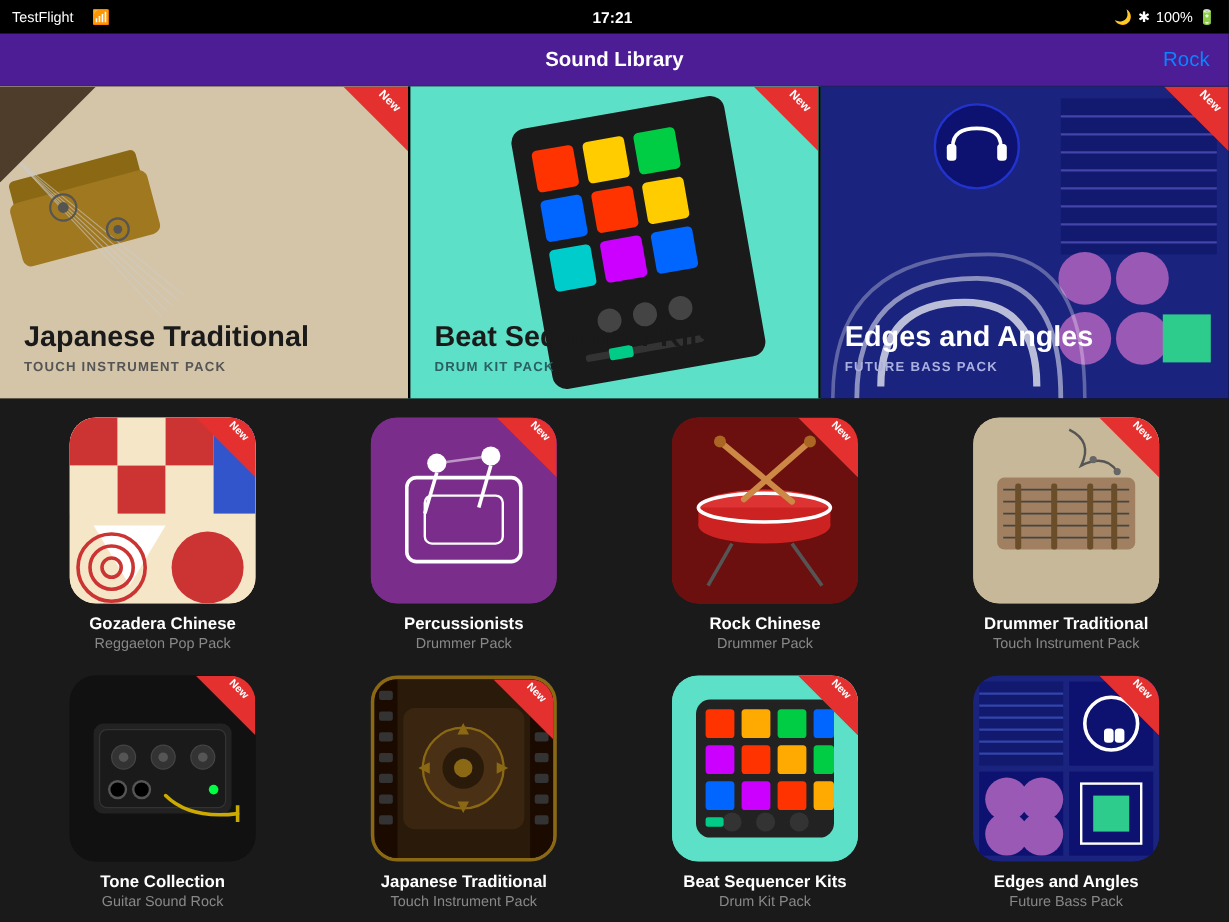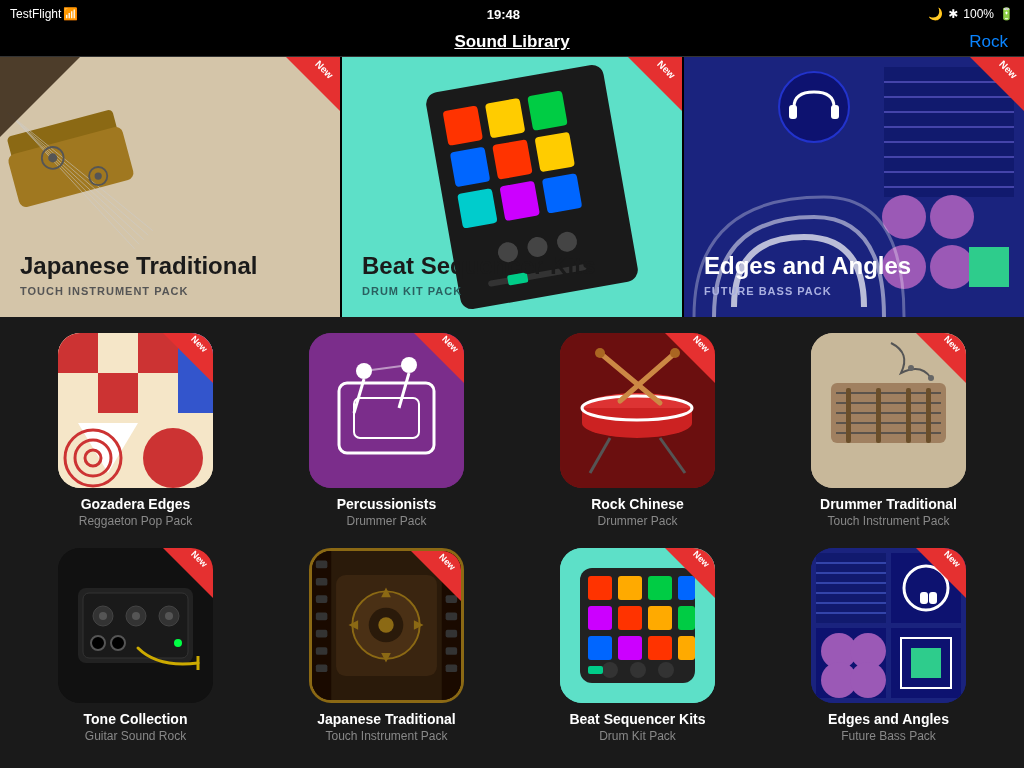--- a/index.html
+++ b/index.html
@@ -16,34 +16,33 @@
     .status-bar {
       background: #000;
       height: 28px;
       display: flex;
       align-items: center;
       justify-content: space-between;
       padding: 0 10px;
       font-size: 12px;
       font-weight: 500;
     }
-    .status-left { display: flex; align-items: flex-end; gap: 2px; }
+    .status-left { display: flex; align-items: flex-end; gap: 16px; }
     .status-center { font-size: 13px; font-weight: 600; }
     .status-right { display: flex; align-items: center; gap: 5px; font-size: 12px; }
 
     
     .nav-bar {
-      background: #000000;
-      height: 29px;
+      background: #4c1d95;
+      height: 44px;
       display: flex;
       align-items: center;
       justify-content: center;
       border-bottom: 1px solid #333;
       position: relative;
-      text-decoration: underline;
     }
     .nav-title {
       font-size: 17px;
       font-weight: 600;
       color: white;
     }
     .nav-done {
       position: absolute;
       right: 16px;
       font-size: 17px;
@@ -252,21 +251,21 @@
     }
   </style>
 </head>
 <body>
 
 <div class="status-bar">
   <div class="status-left">
     <span>TestFlight</span>
     <span>📶</span>
   </div>
-  <div class="status-center">19:48</div>
+  <div class="status-center">17:21</div>
   <div class="status-right">
     <span>🌙</span>
     <span>✱</span>
     <span>100%</span>
     <span>🔋</span>
   </div>
 </div>
 
 <div class="nav-bar">
   <span class="nav-title">Sound Library</span>
@@ -393,21 +392,21 @@
 
         <polygon points="20,90 80,90 50,140" fill="white"></polygon>
 
         <circle cx="115" cy="125" r="30" fill="#cc3333"></circle>
 
         <circle cx="35" cy="125" r="28" fill="none" stroke="#cc3333" stroke-width="3"></circle>
         <circle cx="35" cy="125" r="18" fill="none" stroke="#cc3333" stroke-width="3"></circle>
         <circle cx="35" cy="125" r="8" fill="none" stroke="#cc3333" stroke-width="3"></circle>
       </svg>
     </div>
-    <span class="pack-title">Gozadera Edges</span>
+    <span class="pack-title">Gozadera Chinese</span>
     <span class="pack-subtitle">Reggaeton Pop Pack</span>
   </div>
 
   <div class="pack-item">
     <div class="pack-thumb thumb-percussionists">
       <div class="new-badge"></div>
       <span class="new-badge-text">New</span>
       <svg viewBox="0 0 155 155">
         <rect x="0" y="0" width="155" height="155" fill="#7b2d8b"></rect>
 

